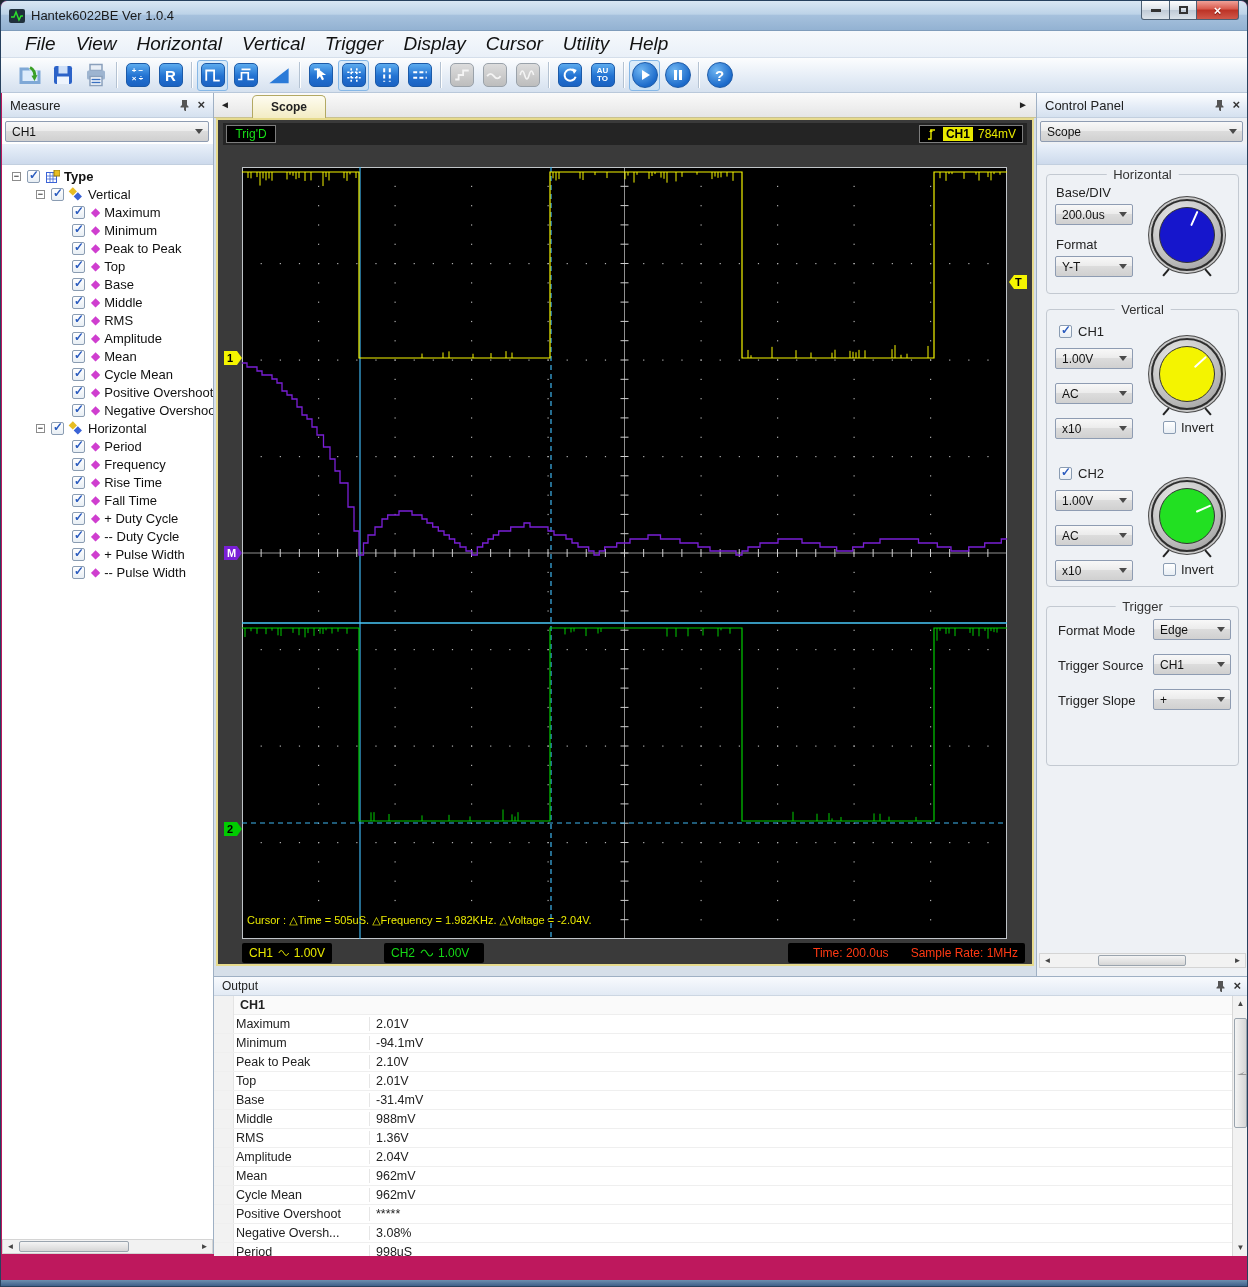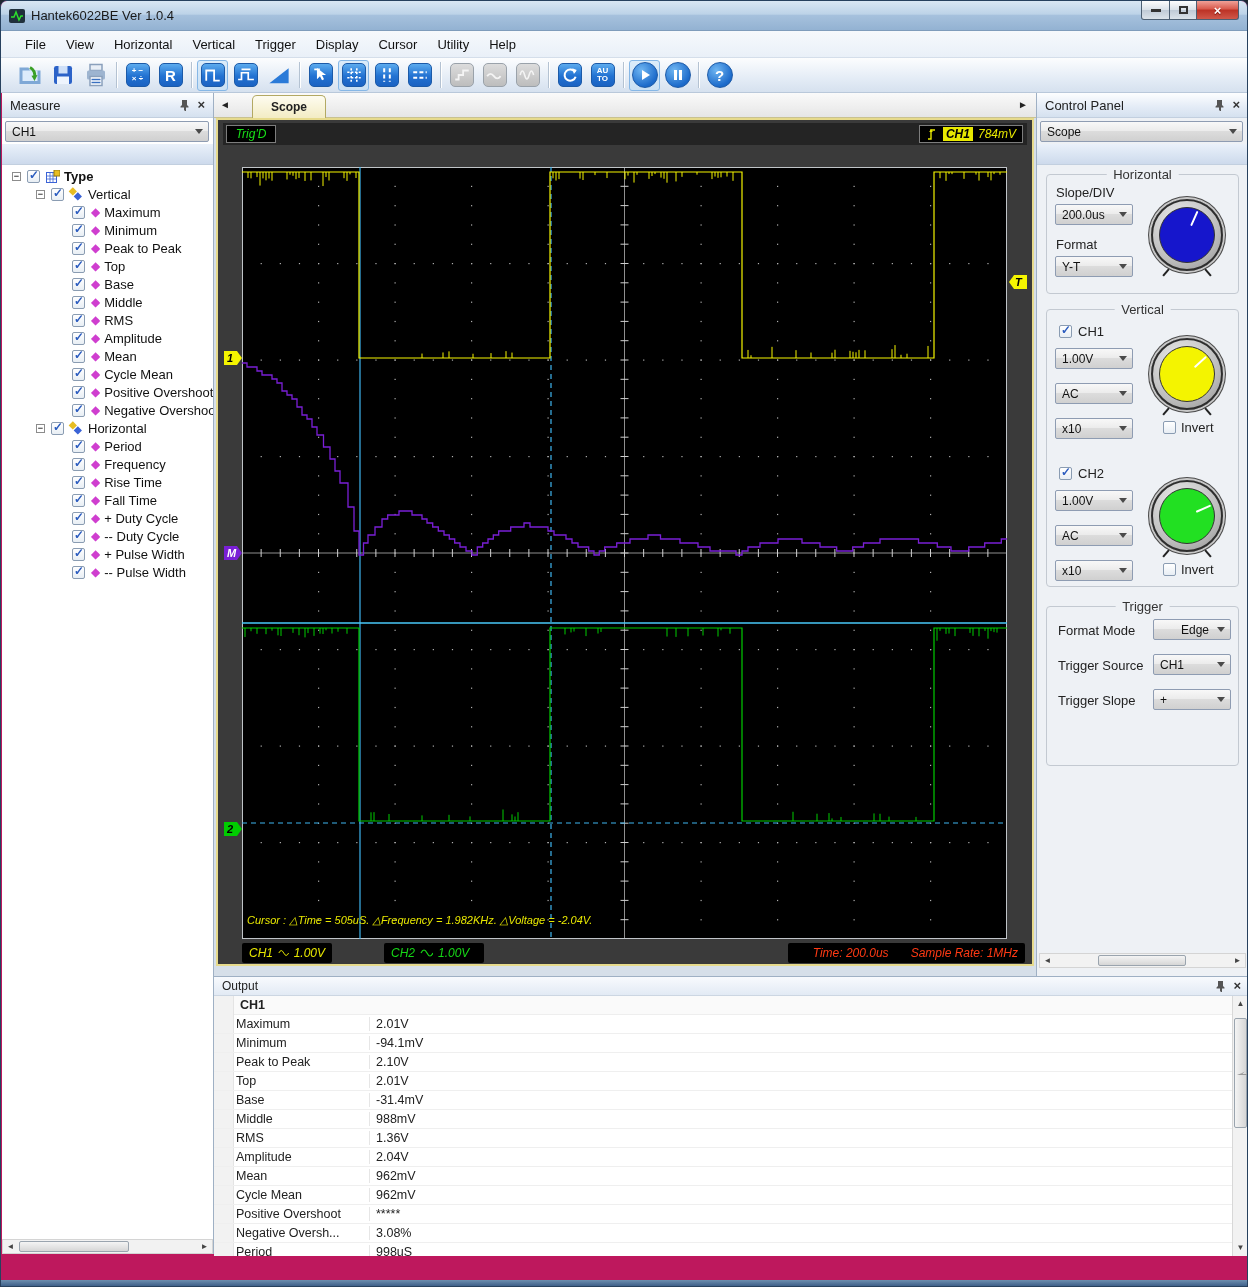--- a/index.html
+++ b/index.html
@@ -22,21 +22,21 @@
   .cap-max { width:27px; border-left:none; }
   .cap-close { width:42px; border-left:none; border-radius:0 0 3px 0;
     background:linear-gradient(#f0a198,#d8584b 45%,#bc3225 50%,#d0584a); color:#fff; font-weight:bold; font-size:13px; }
   .cap-min i { width:10px; height:3px; background:#333; }
   .cap-max i { width:9px; height:8px; border:2px solid #333; }
   .cap-close i { font-style:normal; text-shadow:0 1px 1px #7a1208; }
 
   
   .menubar { position:absolute; left:0; top:30px; right:0; height:27px;
     background:linear-gradient(#f6f9fc,#e9f0f8); border-bottom:1px solid #d4deea; display:flex; align-items:center; padding-left:14px; }
-  .menu-item { font-size:13px; color:#111; padding:4px 10px; }
+  .menu-item { font-size:19px; color:#111; padding:4px 10px;font-style:italic; }
 
   
   .toolbar { position:absolute; left:0; top:57px; right:0; height:35px;
     background:linear-gradient(#fcfdfe,#e4ecf6 60%,#d6e1ef); border-bottom:1px solid #b9c8da;
     display:flex; align-items:center; padding-left:12px; }
   .tbtn { width:31px; height:31px; display:flex; align-items:center; justify-content:center; border:1px solid transparent; border-radius:3px; margin:0 1px; }
   .tbtn.sel { border-color:#86b7e6; background:rgba(190,222,248,.5); }
   .tile { width:24px; height:24px; border-radius:5px; border:1px solid #1c5aa8;
     background:linear-gradient(#5cabee,#2272d2 55%,#1b62c2); display:flex; align-items:center; justify-content:center; }
   .tile.gray { border-color:#9aa2aa; background:linear-gradient(#dcdcdc,#bdbdbd); }
@@ -87,21 +87,21 @@
   .mp-hscroll { left:0; right:0; bottom:0; }
 
   
   .center { position:absolute; left:213px; top:92px; width:822px; height:883px; background:#d6dfe9; }
   .tabbar { position:absolute; left:0; top:0; right:0; height:25px; background:linear-gradient(#fafafa,#e6e6e6); border-bottom:1px solid #c9c290; }
   .tab-arrow { position:absolute; top:6px; font-size:10px; color:#222; }
   .tab-arrow.left { left:6px; } .tab-arrow.right { right:8px; }
   .tab { position:absolute; left:38px; top:2px; width:74px; height:23px; background:linear-gradient(#fefcf0,#f3ecc4);
     border:1px solid #b3a963; border-bottom:none; border-radius:5px 5px 0 0; text-align:center; font-size:12px; font-weight:bold; color:#222; line-height:22px; }
 
-  .scope-frame { position:absolute; left:2px; top:25px; width:818px; height:848px; background:#3a3a3a; border:2px solid #e6da8c;font-style:italic; }
+  .scope-frame { position:absolute; left:2px; top:25px; width:818px; height:848px; background:#3a3a3a; border:2px solid #e6da8c; }
   .scope-header { position:absolute; left:5px; top:3px; right:5px; height:22px; background:#242424; }
   .trig-box { position:absolute; left:3px; top:2px; width:50px; height:18px; background:#000; border:1px solid #7d7d7d;
     color:#18e018; font-size:12px; text-align:center; line-height:16px; }
   .trig-right { position:absolute; right:4px; top:2px; height:18px; background:#000; border:1px solid #7d7d7d;
     display:flex; align-items:center; padding:0 6px; gap:5px; }
   .trig-right .chip { background:#e8e800; color:#000; font-size:12px; font-weight:bold; padding:0 3px; line-height:14px; }
   .trig-right .lvl { color:#e8e800; font-size:12px; }
 
   .graticule { position:absolute; left:24px; top:47px; width:765px; height:772px; background:#000; }
   .cursor-readout { position:absolute; left:5px; bottom:12px; color:#e8e800; font-size:11px; white-space:nowrap; }
@@ -1387,21 +1387,21 @@
       </span>
     </div>
     <div class="dd cp-dd">
       <span>Scope</span>
         <span class="arr"></span>
     </div>
     <div class="cp-band"></div>
 
     <div class="group" style="top:81px; height:120px;">
       <span class="group-title">Horizontal</span>
-      <span class="fld-label" style="left:9px; top:10px;">Slope/DIV</span>
+      <span class="fld-label" style="left:9px; top:10px;">Base/DIV</span>
       <div class="dd small" style="left:8px; top:29px;">
           <span>200.0us</span>
           <span class="arr"></span>
         </div>
       <span class="fld-label" style="left:9px; top:62px;">Format</span>
       <div class="dd small" style="left:8px; top:81px;">
           <span>Y-T</span>
           <span class="arr"></span>
         </div>
       <div class="knob blue" style="left:104px; top:24px;">
@@ -1472,21 +1472,21 @@
         <span class="cbx"></span>
         <span>Invert</span>
       </div>
     </div>
 
     <div class="group" style="top:513px; height:160px;">
       <span class="group-title">Trigger</span>
       <div id="trigger-rows">
   <div style="height:35px; position:relative;">
     <span class="trig-row-label" style="top:16px;">Format Mode</span>
-    <div class="dd small" style="left:106px; top:12px;justify-content:center;">
+    <div class="dd small" style="left:106px; top:12px;">
       <span>Edge</span>
       <span class="arr"></span>
     </div>
   </div>
 
 
   <div style="height:35px; position:relative;text-align:right;">
     <span class="trig-row-label" style="top:16px;">Trigger Source</span>
     <div class="dd small" style="left:106px; top:12px;">
       <span>CH1</span>

